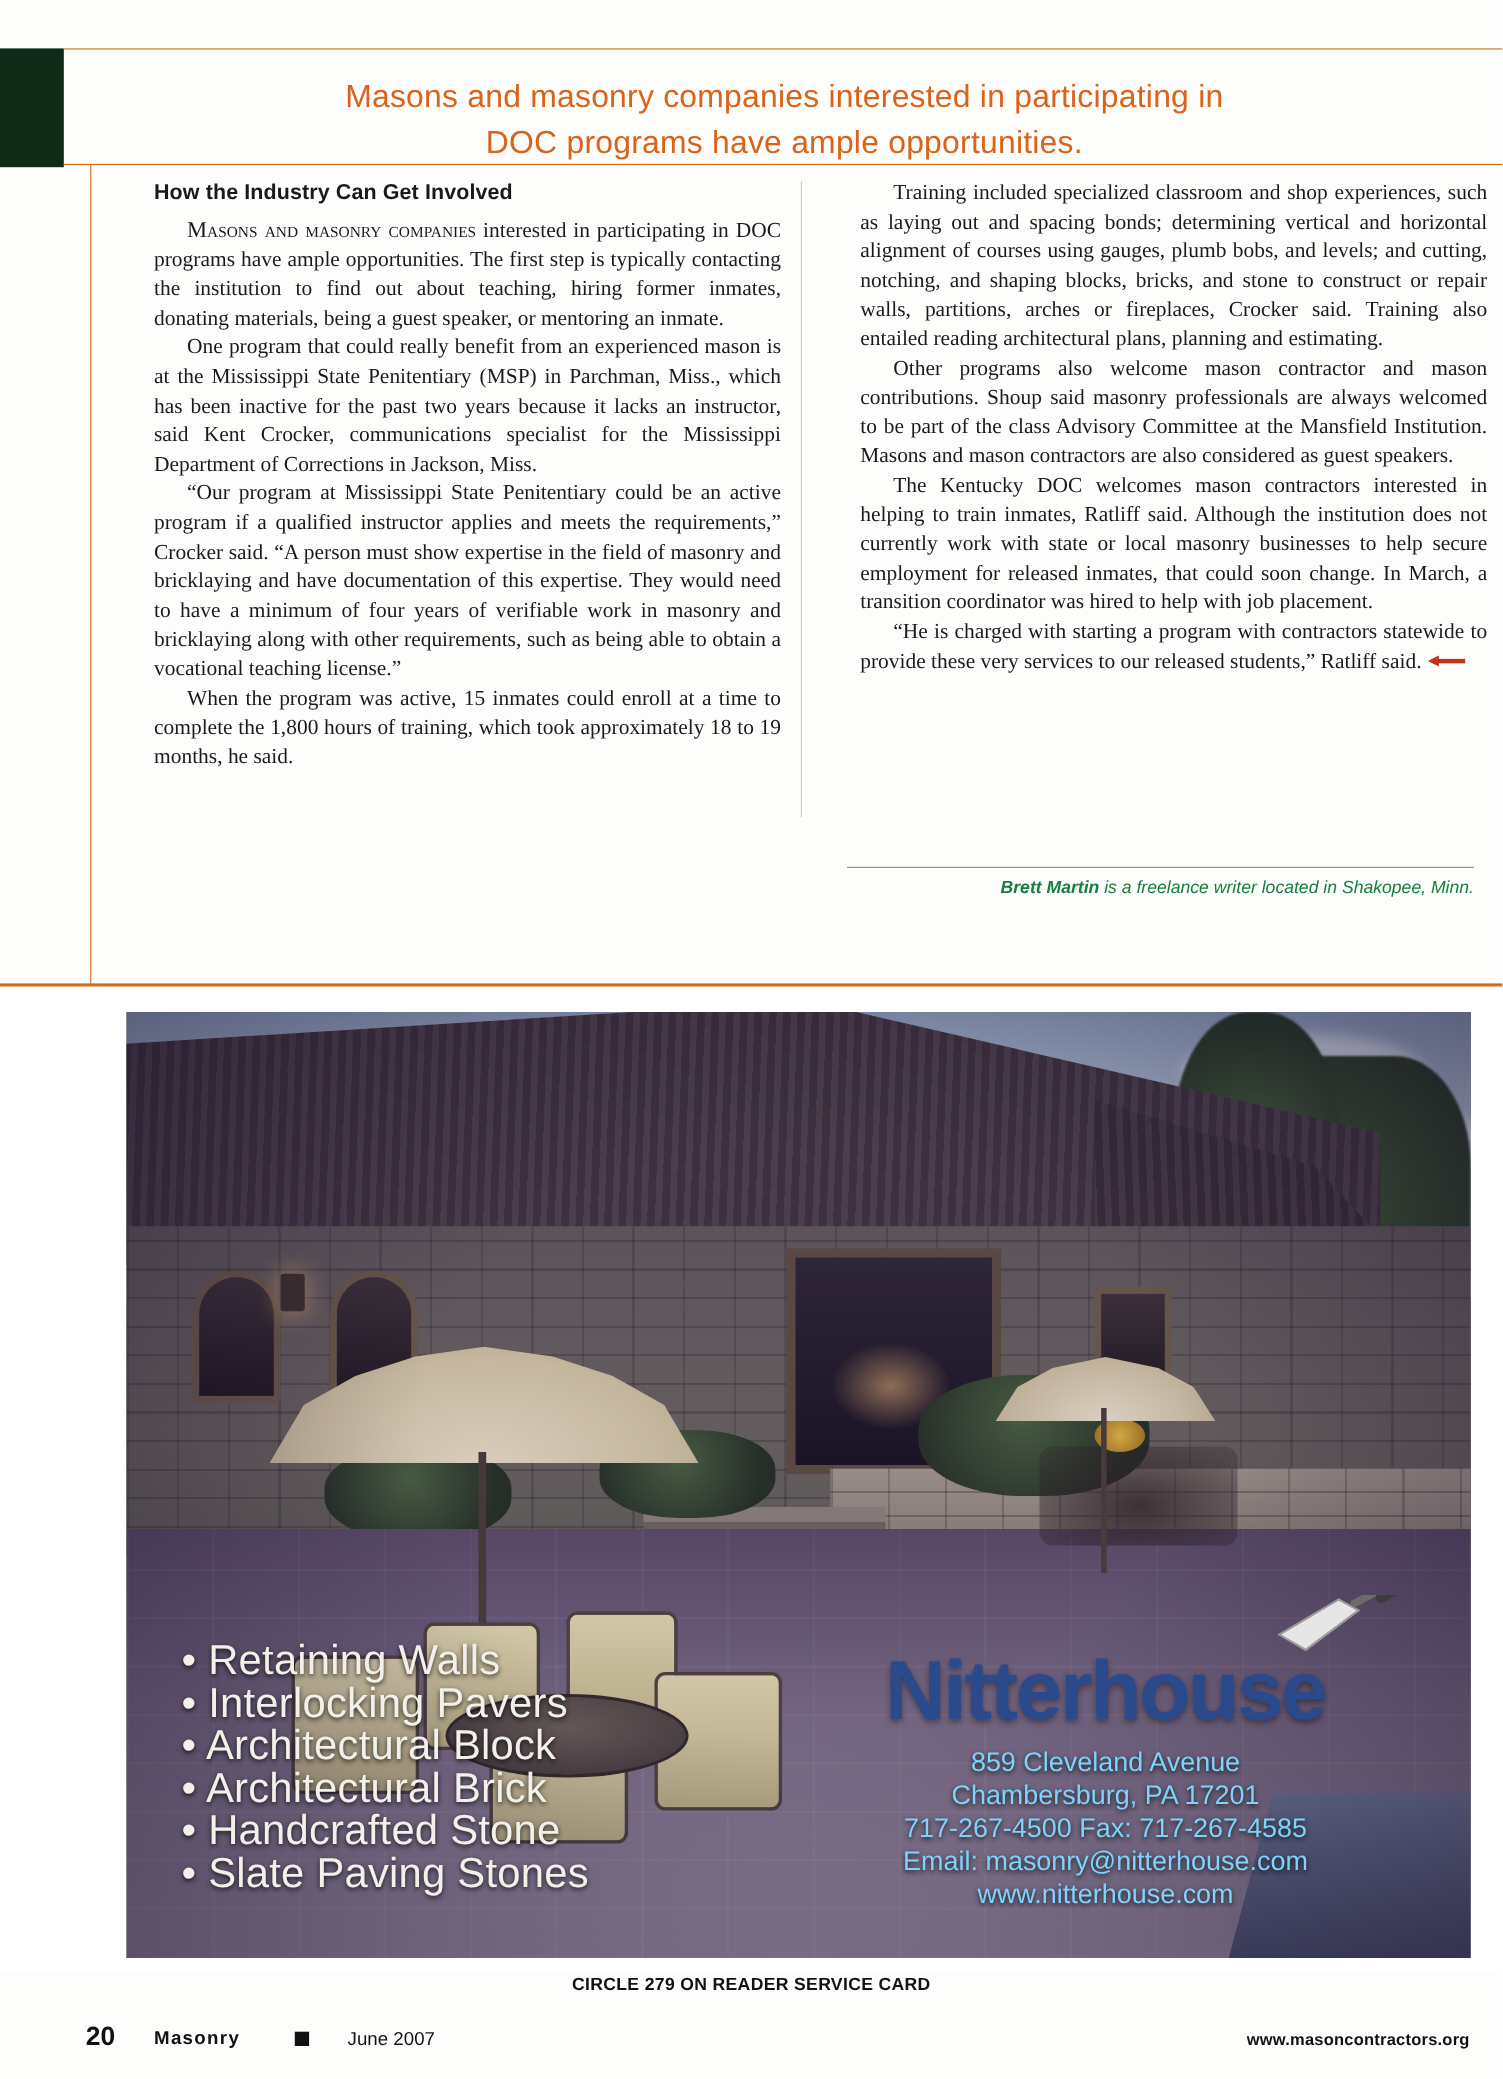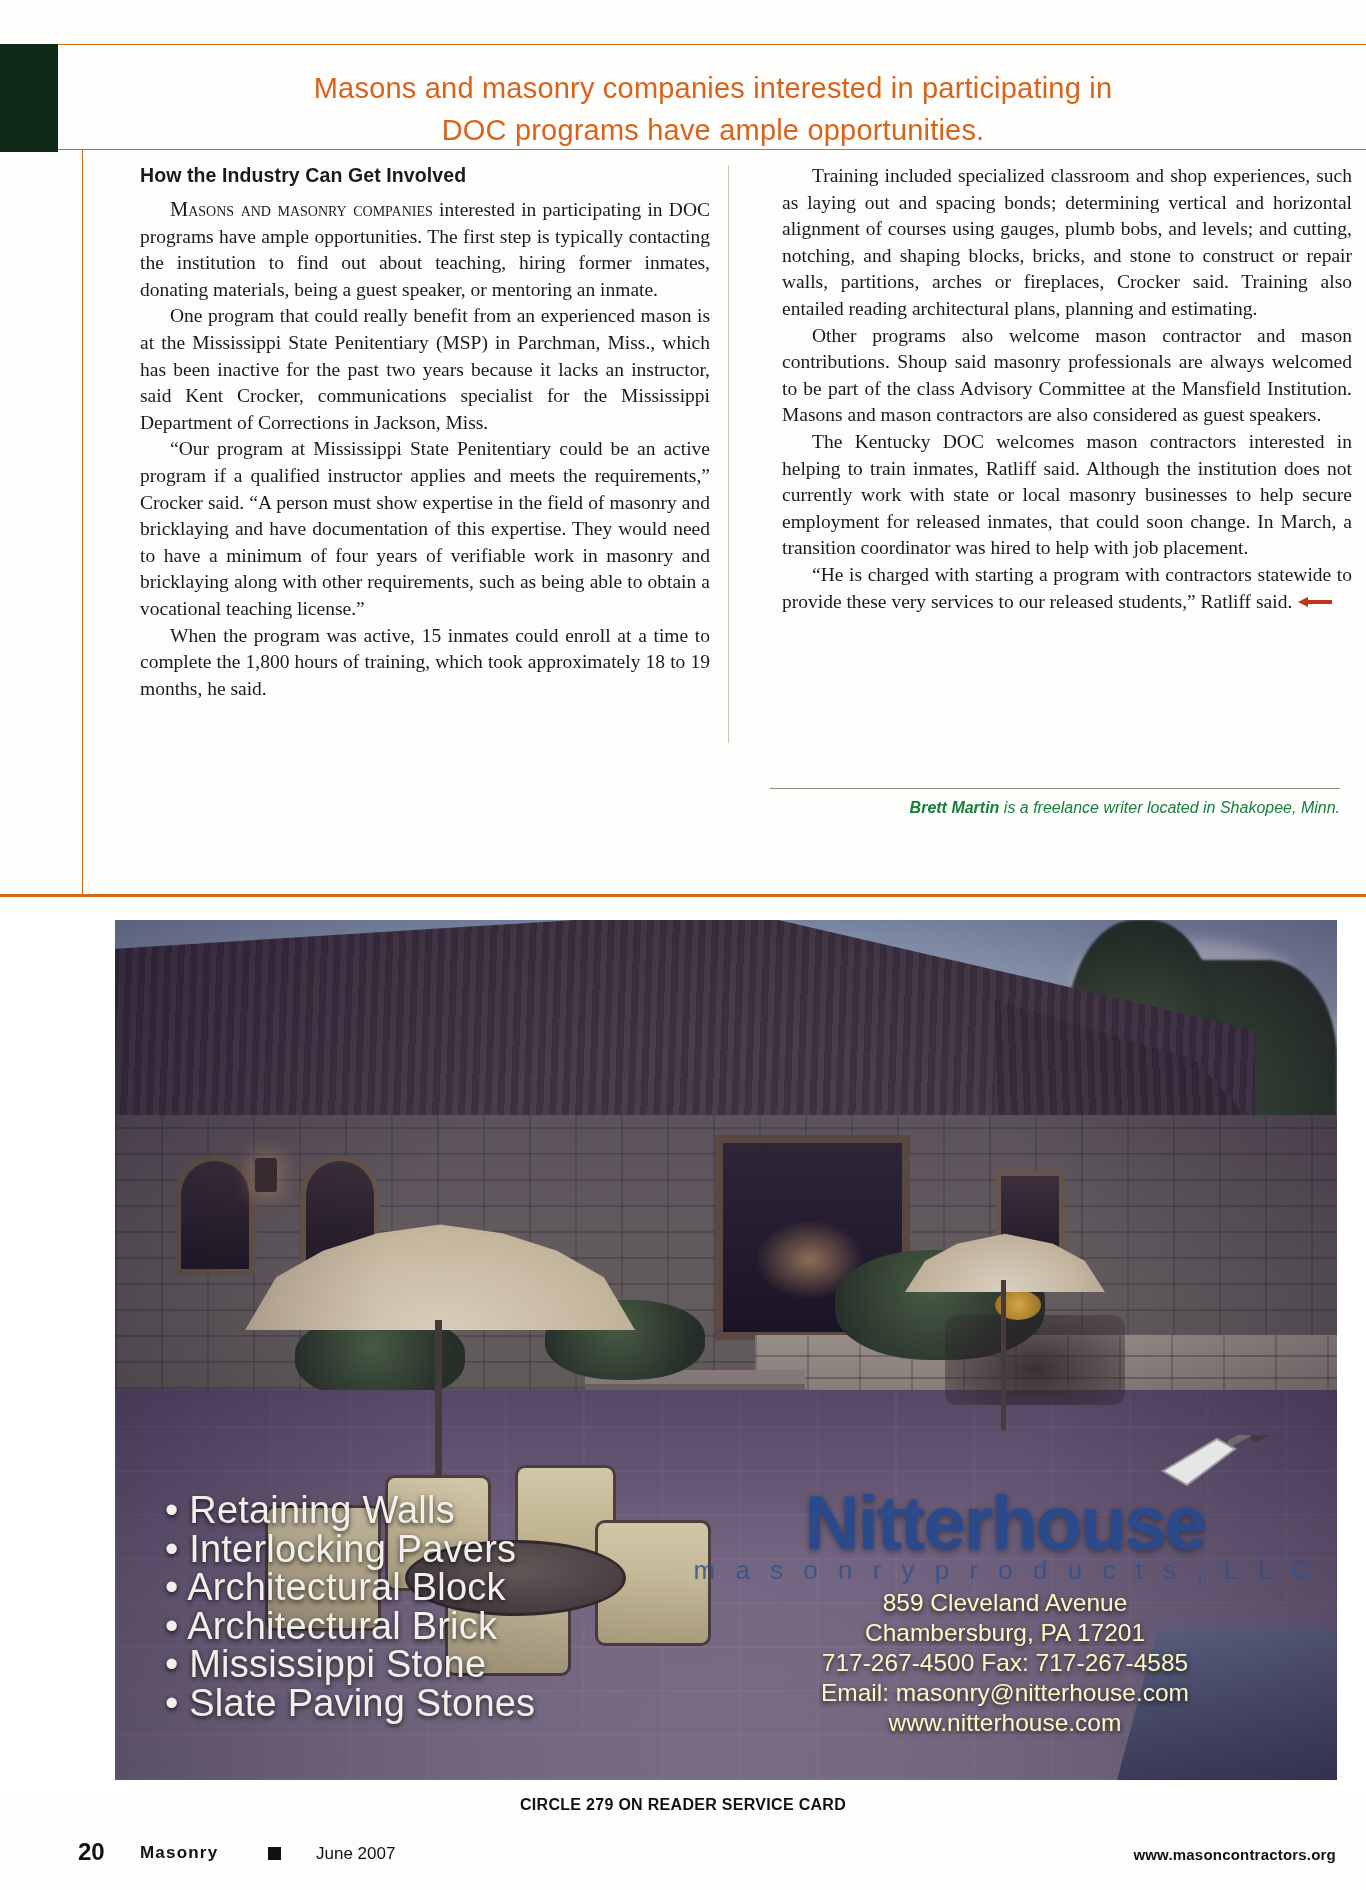--- a/index.html
+++ b/index.html
@@ -435,23 +435,23 @@
     font-size: 26px;
     letter-spacing: 6.5px;
     color: #30528f;
     opacity: .85;
     margin-top: -4px;
   }
   .logo-addr {
     font-family: "Liberation Sans", sans-serif;
     font-size: 24.5px;
     line-height: 30px;
-    color: #fef9c3;
+    color: #7dd3fc;
     text-shadow: 0 2px 5px rgba(0,0,0,.8);
-    margin-top: 2px;
+    margin-top: 14px;
   }
   .trowel {
     position: absolute;
     right: 44px; top: -52px;
     width: 120px; height: 54px;
   }
   .ad-caption {
     position: absolute;
     left: 0; top: 1796px;
     width: 1366px;
@@ -605,32 +605,31 @@
       <div class="table-round"></div>
 
       <div class="photo-cool"></div>
       <div class="photo-vignette"></div>
 
       <div class="ad-list">
         <div>Retaining Walls</div>
         <div>Interlocking Pavers</div>
         <div>Architectural Block</div>
         <div>Architectural Brick</div>
-        <div>Mississippi Stone</div>
+        <div>Handcrafted Stone</div>
         <div>Slate Paving Stones</div>
       </div>
 
       <div class="logo-wrap">
         <svg class="trowel" viewBox="0 0 120 54">
           <polygon points="2,36 56,4 74,14 26,50" fill="#e6e6e6" stroke="#9a9a9a" stroke-width="2"></polygon>
           <rect x="66" y="6" width="34" height="7" rx="3" transform="rotate(-28 66 6)" fill="#6b6b6b"></rect>
           <rect x="88" y="0" width="26" height="10" rx="5" transform="rotate(-28 88 0)" fill="#3c3c3c"></rect>
         </svg>
         <div class="logo-name">Nitterhouse</div>
-        <div class="logo-sub">m a s o n r y   p r o d u c t s ,   L L C</div>
         <div class="logo-addr">
           <div>859 Cleveland Avenue</div>
           <div>Chambersburg, PA 17201</div>
           <div>717-267-4500 Fax: 717-267-4585</div>
           <div>Email: masonry@nitterhouse.com</div>
           <div>www.nitterhouse.com</div>
         </div>
       </div>
 
     </div>

